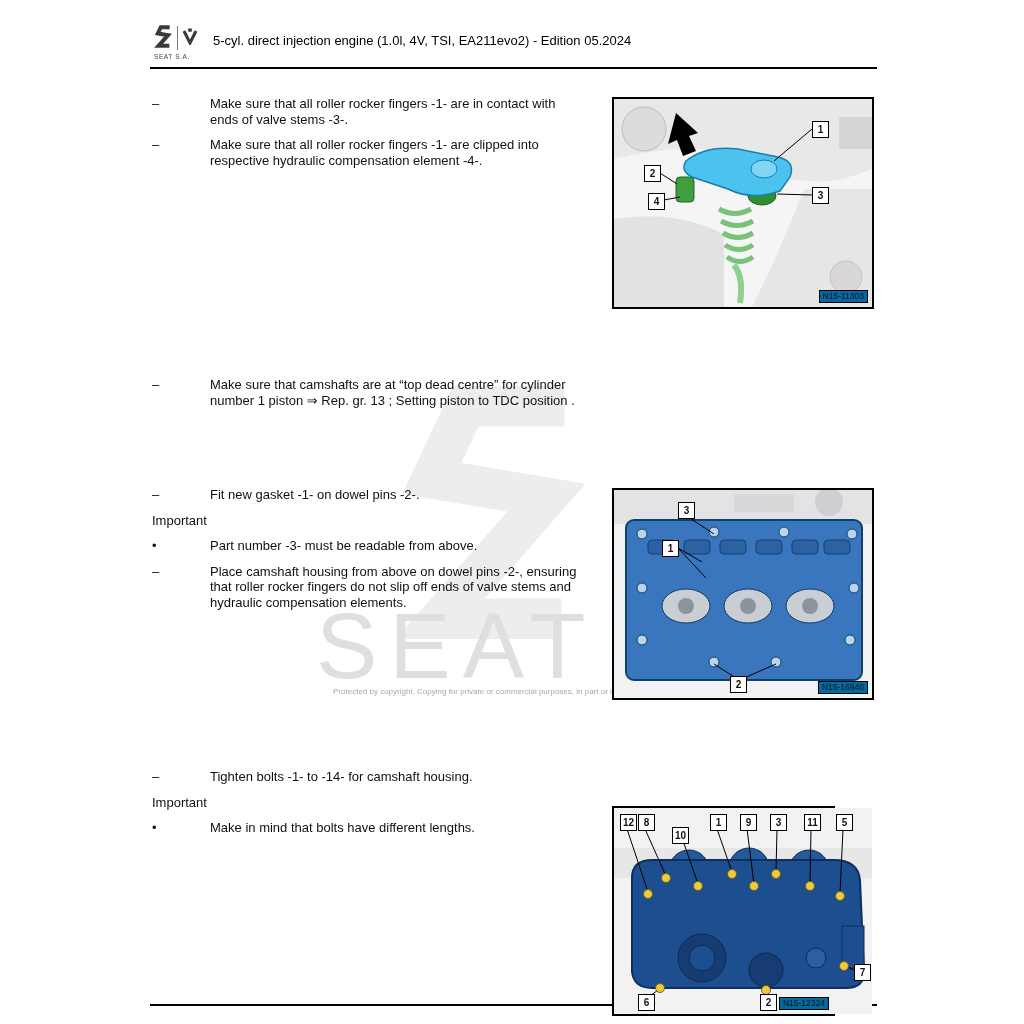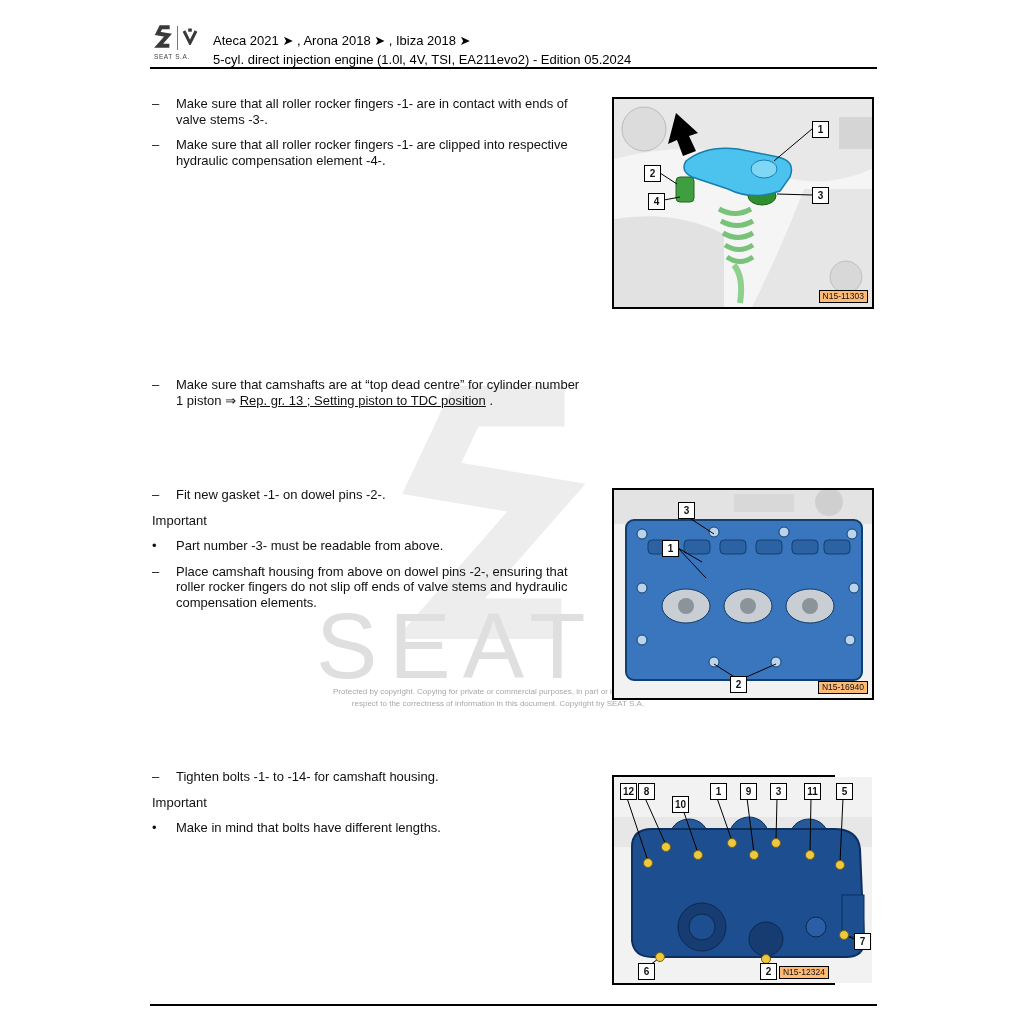--- a/index.html
+++ b/index.html
@@ -19,48 +19,47 @@
   
   .wm{position:absolute;z-index:0;}
   .wm-word{left:316px;top:594px;font-size:92px;font-weight:normal;letter-spacing:12px;color:#dfdfdf;}
   .wm-copy{left:288px;top:686px;width:420px;text-align:center;font-size:8px;line-height:11.6px;color:#a8a8a8;}
 
   
   .tblock{position:absolute;left:152px;width:432px;font-size:13px;line-height:15.5px;z-index:1;}
   .step-row{display:flex;}
   .step-row + .step-row, .sub{margin-top:10px;}
   .marker{width:24px;flex:none;}
-  .txt{flex:1;}
-  .xref{text-decoration:underline;}
+  .txt{flex:1;margin-left:34px;}
+  .xref{}
 
   
   .figure{position:absolute;box-sizing:border-box;border:2px solid #000;background:#f5f5f5;z-index:2;}
   #fig1{left:612px;top:97px;width:262px;height:212px;}
   #fig2{left:612px;top:488px;width:262px;height:212px;}
-  #fig3{left:612px;top:775px;width:223px;height:210px;text-align:center;}
+  #fig3{left:612px;top:806px;width:223px;height:210px;text-align:center;}
   .figure svg{position:absolute;left:0;top:0;}
   .callout{position:absolute;width:15px;height:15px;border:1.5px solid #000;background:#fff;
            font-size:10px;font-weight:bold;display:flex;align-items:center;justify-content:center;z-index:3;}
-  .fig-label{position:absolute;right:4px;bottom:4px;border:1px solid #000;background:#fdba74;
+  .fig-label{position:absolute;right:4px;bottom:4px;border:1px solid #000;background:#0369a1;
              font-size:8.5px;line-height:11px;padding:0 3px;z-index:3;}
 </style>
 </head>
 <body>
 
 <div class="page">
 
   <div class="wm" style="left:388px;top:385px;">
     <svg width="215" height="255" viewBox="0 0 200 240">
       <path d="M165 20 L72 20 L40 88 L148 106 L48 220 L162 220" fill="none" stroke="#ededed" stroke-width="38" stroke-linejoin="miter"></path>
     </svg>
   </div>
   <div class="wm wm-word">SEAT</div>
   <div class="wm wm-copy">
     <div>Protected by copyright. Copying for private or commercial purposes, in part or in whole, is not</div>
-    <div>respect to the correctness of information in this document. Copyright by SEAT S.A.</div>
   </div>
 
   <div class="logo-block">
     <div class="logo-row">
       <span>
         <svg width="19" height="23" viewBox="0 0 200 240">
           <path d="M165 22 L72 22 L40 88 L148 106 L48 218 L162 218" fill="none" stroke="#3a3a3a" stroke-width="42"></path>
         </svg>
       </span>
       <span class="logo-divider"></span>
@@ -68,21 +67,20 @@
         <svg width="16" height="18" viewBox="0 0 16 18">
           <path d="M6.2 1.5 h3.6 v3.2 h-3.6 z" fill="#3a3a3a"></path>
           <path d="M2 4 L8 16 L14 4" stroke="#3a3a3a" stroke-width="3" fill="none"></path>
         </svg>
       </span>
     </div>
     <div class="brand-text">SEAT S.A.</div>
   </div>
 
   <div class="header-text">
-    <div>Ateca 2021 ➤ , Arona 2018 ➤ , Ibiza 2018 ➤</div>
     <div>5-cyl. direct injection engine (1.0l, 4V, TSI, EA211evo2) - Edition 05.2024</div>
   </div>
   <div class="hrule top"></div>
 
   <div class="tblock" style="top:96px;">
     <div class="step-row">
       <span class="marker">–</span>
       <span class="txt">Make sure that all roller rocker fingers -1- are in contact with ends of valve stems -3-.</span>
     </div>
     <div class="step-row">

